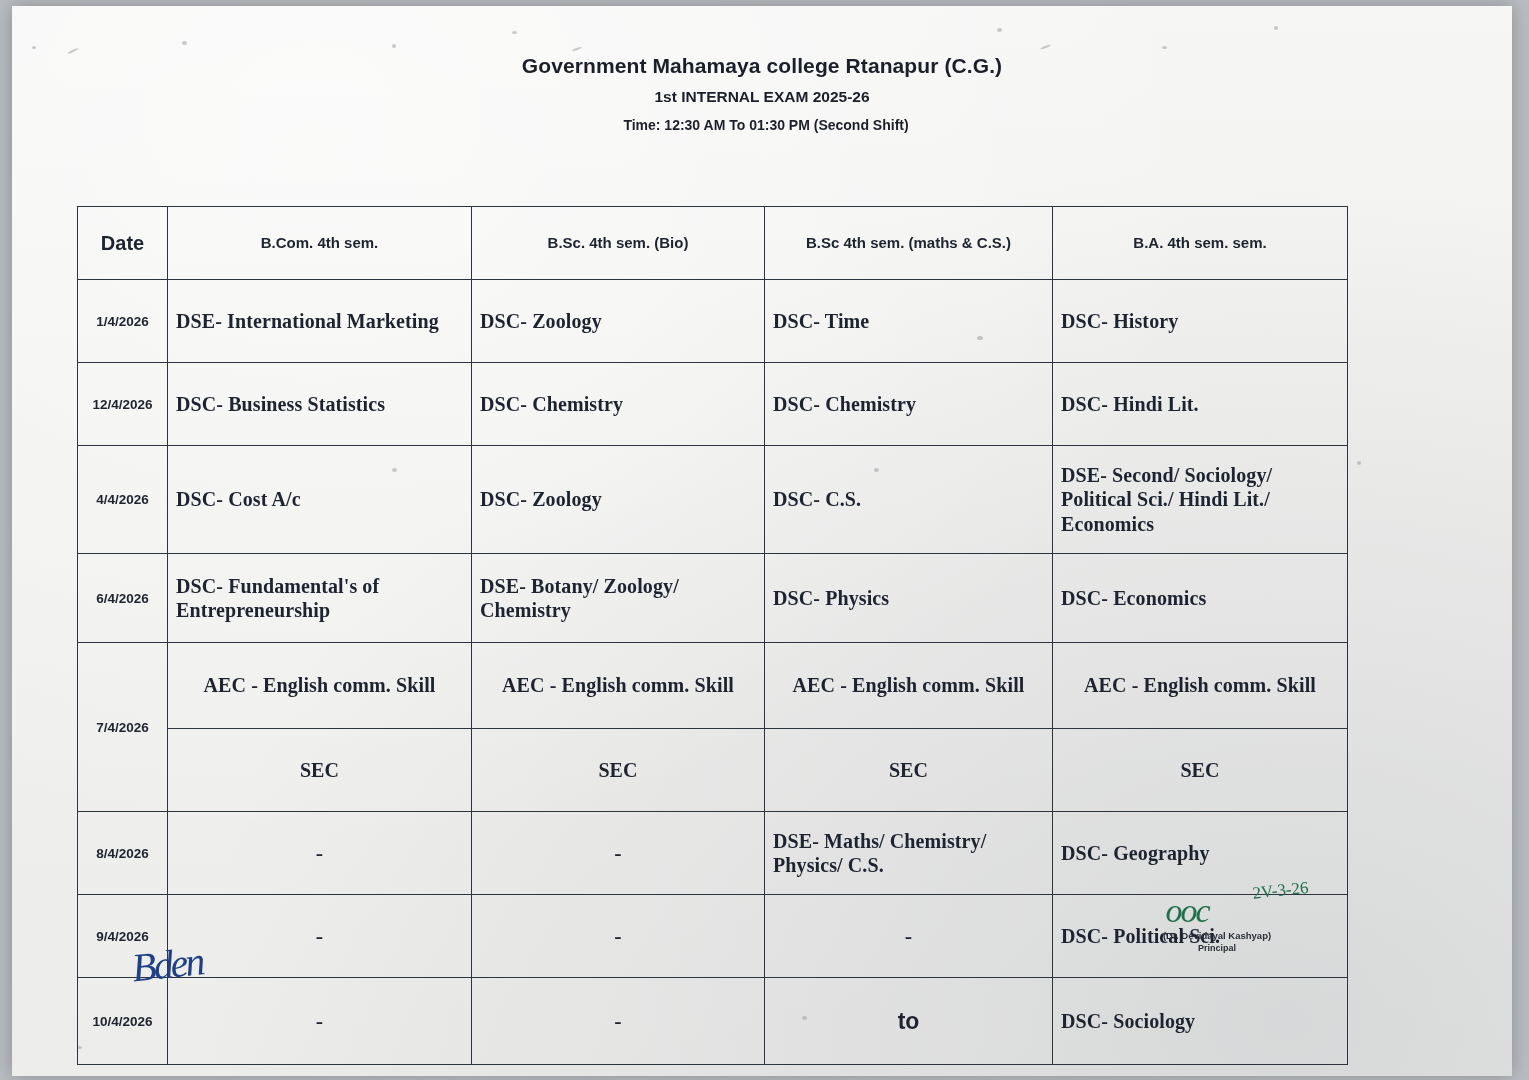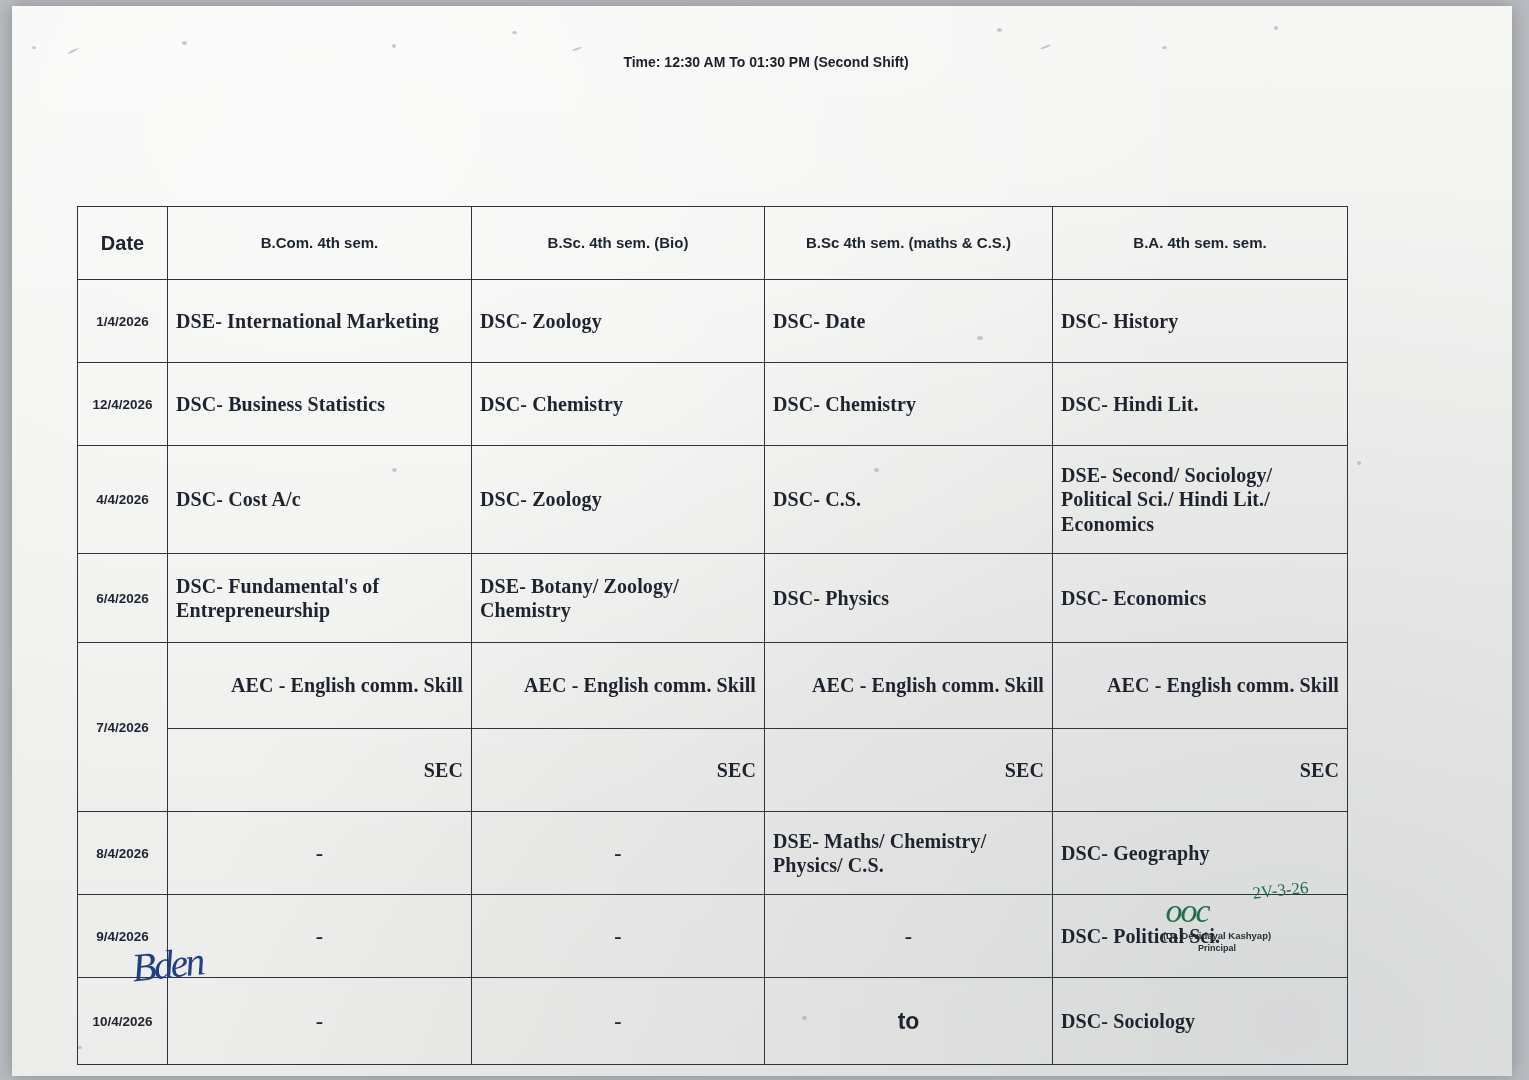--- a/index.html
+++ b/index.html
@@ -114,21 +114,21 @@
   }
   tbody td.subj {
     font-family: "Liberation Serif", serif;
     font-size: 20px;
     font-weight: bold;
     padding: 10px 8px 10px 8px;
     line-height: 1.22;
     letter-spacing: .1px;
   }
   tbody td.subj.center {
-    text-align: right;
+    text-align: center;
     font-family: Liberation Serif, serif;
   }
   tbody td.dash {
     text-align: center;
     font-size: 22px;
     font-weight: bold;
     padding: 10px 8px;
   }
   tbody td.to-cell {
     text-align: center;
@@ -221,20 +221,22 @@
   <div class="speck" style="left:1150px;top:40px;width:5px;height:3px;"></div>
   <div class="speck" style="left:1262px;top:20px;width:4px;height:4px;"></div>
   <div class="speck" style="left:1345px;top:455px;width:4px;height:4px;"></div>
   <div class="speck" style="left:380px;top:462px;width:5px;height:4px;"></div>
   <div class="speck" style="left:862px;top:462px;width:5px;height:4px;"></div>
   <div class="speck" style="left:965px;top:330px;width:6px;height:4px;"></div>
   <div class="speck" style="left:790px;top:1010px;width:5px;height:4px;"></div>
   <div class="speck" style="left:65px;top:1040px;width:5px;height:3px;"></div>
 
   <div class="heading-block">
+    <div class="title-main">Government Mahamaya college Rtanapur (C.G.)</div>
+    <div class="title-sub">1st INTERNAL EXAM 2025-26</div>
     <div class="title-time">Time: 12:30 AM To 01:30 PM (Second Shift)</div>
   </div>
 
   <div class="table-wrap">
     <table class="tt">
       <colgroup>
         <col class="c-date">
         <col class="c-com">
         <col class="c-bio">
         <col class="c-mcs">
@@ -247,21 +249,21 @@
           <th>B.Sc. 4th sem. (Bio)</th>
           <th>B.Sc 4th sem. (maths &amp; C.S.)</th>
           <th>B.A. 4th sem. sem.</th>
         </tr>
       </thead>
       <tbody>
         <tr class="row-h-1">
           <td class="date-c">1/4/2026</td>
           <td class="subj">DSE- International Marketing</td>
           <td class="subj">DSC- Zoology</td>
-          <td class="subj">DSC- Date</td>
+          <td class="subj">DSC- Time</td>
           <td class="subj">DSC- History</td>
         </tr>
         <tr class="row-h-2">
           <td class="date-c">12/4/2026</td>
           <td class="subj">DSC- Business Statistics</td>
           <td class="subj">DSC- Chemistry</td>
           <td class="subj">DSC- Chemistry</td>
           <td class="subj">DSC- Hindi Lit.</td>
         </tr>
         <tr class="row-h-3">

